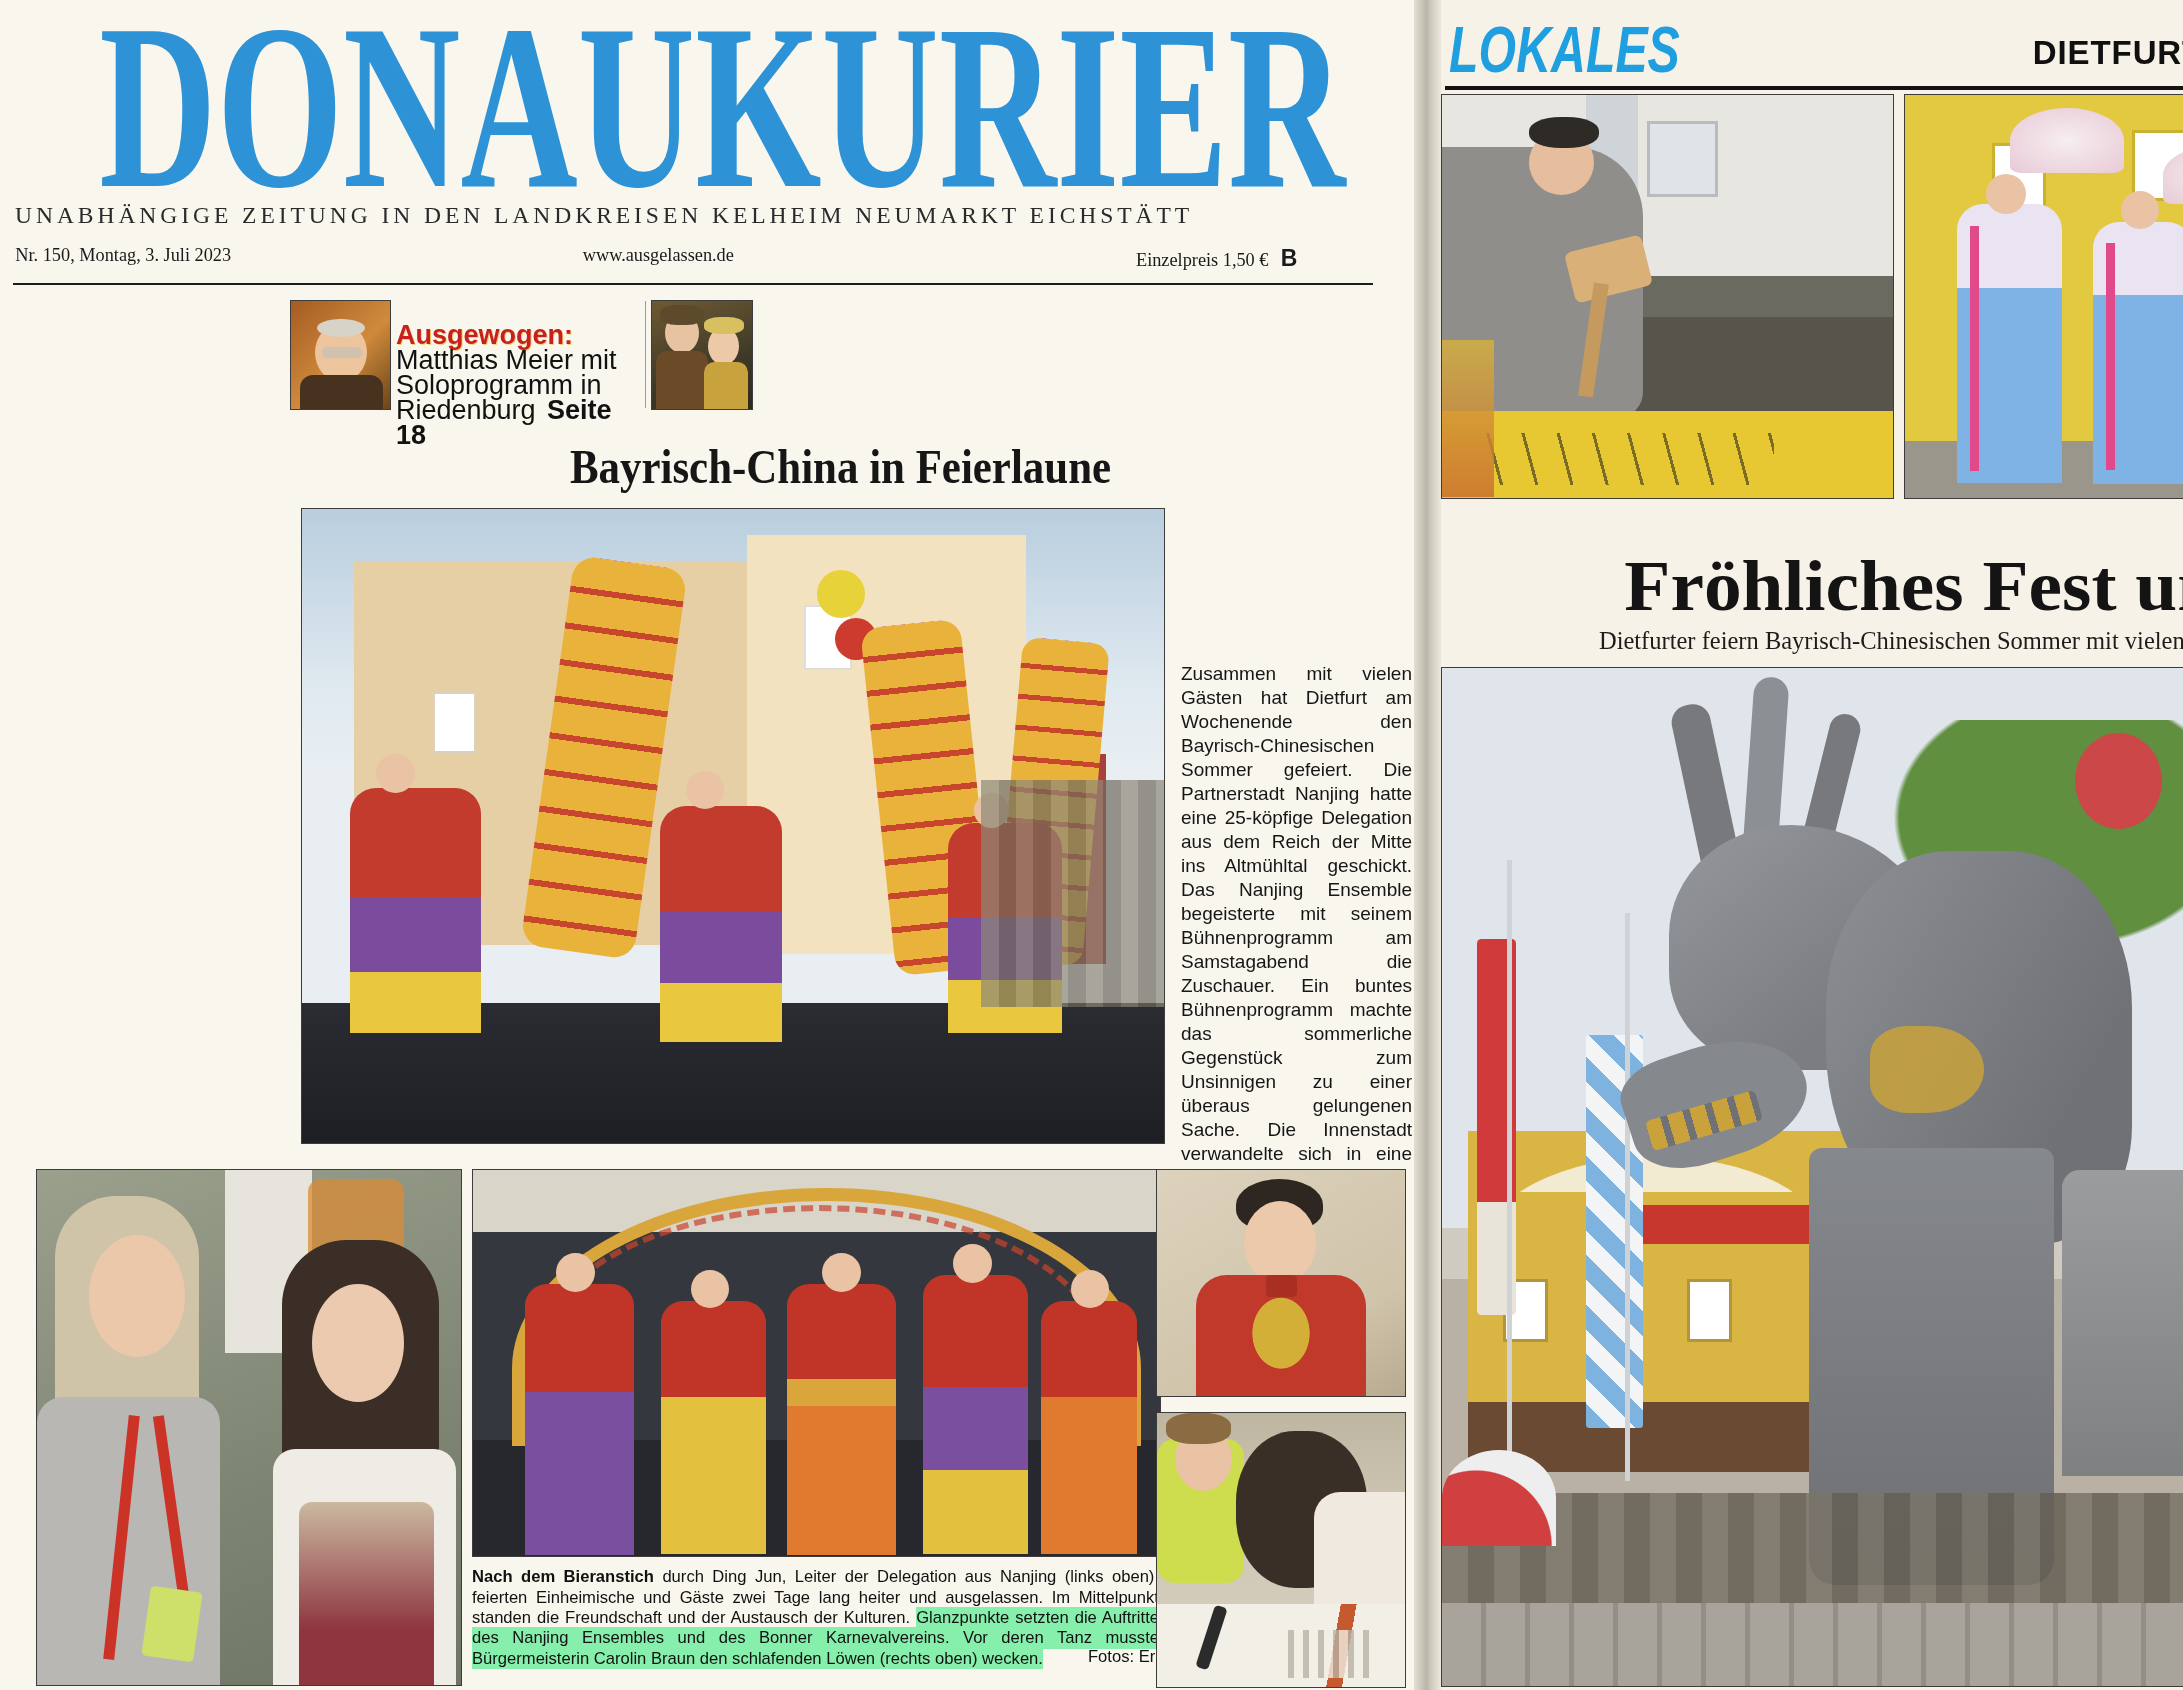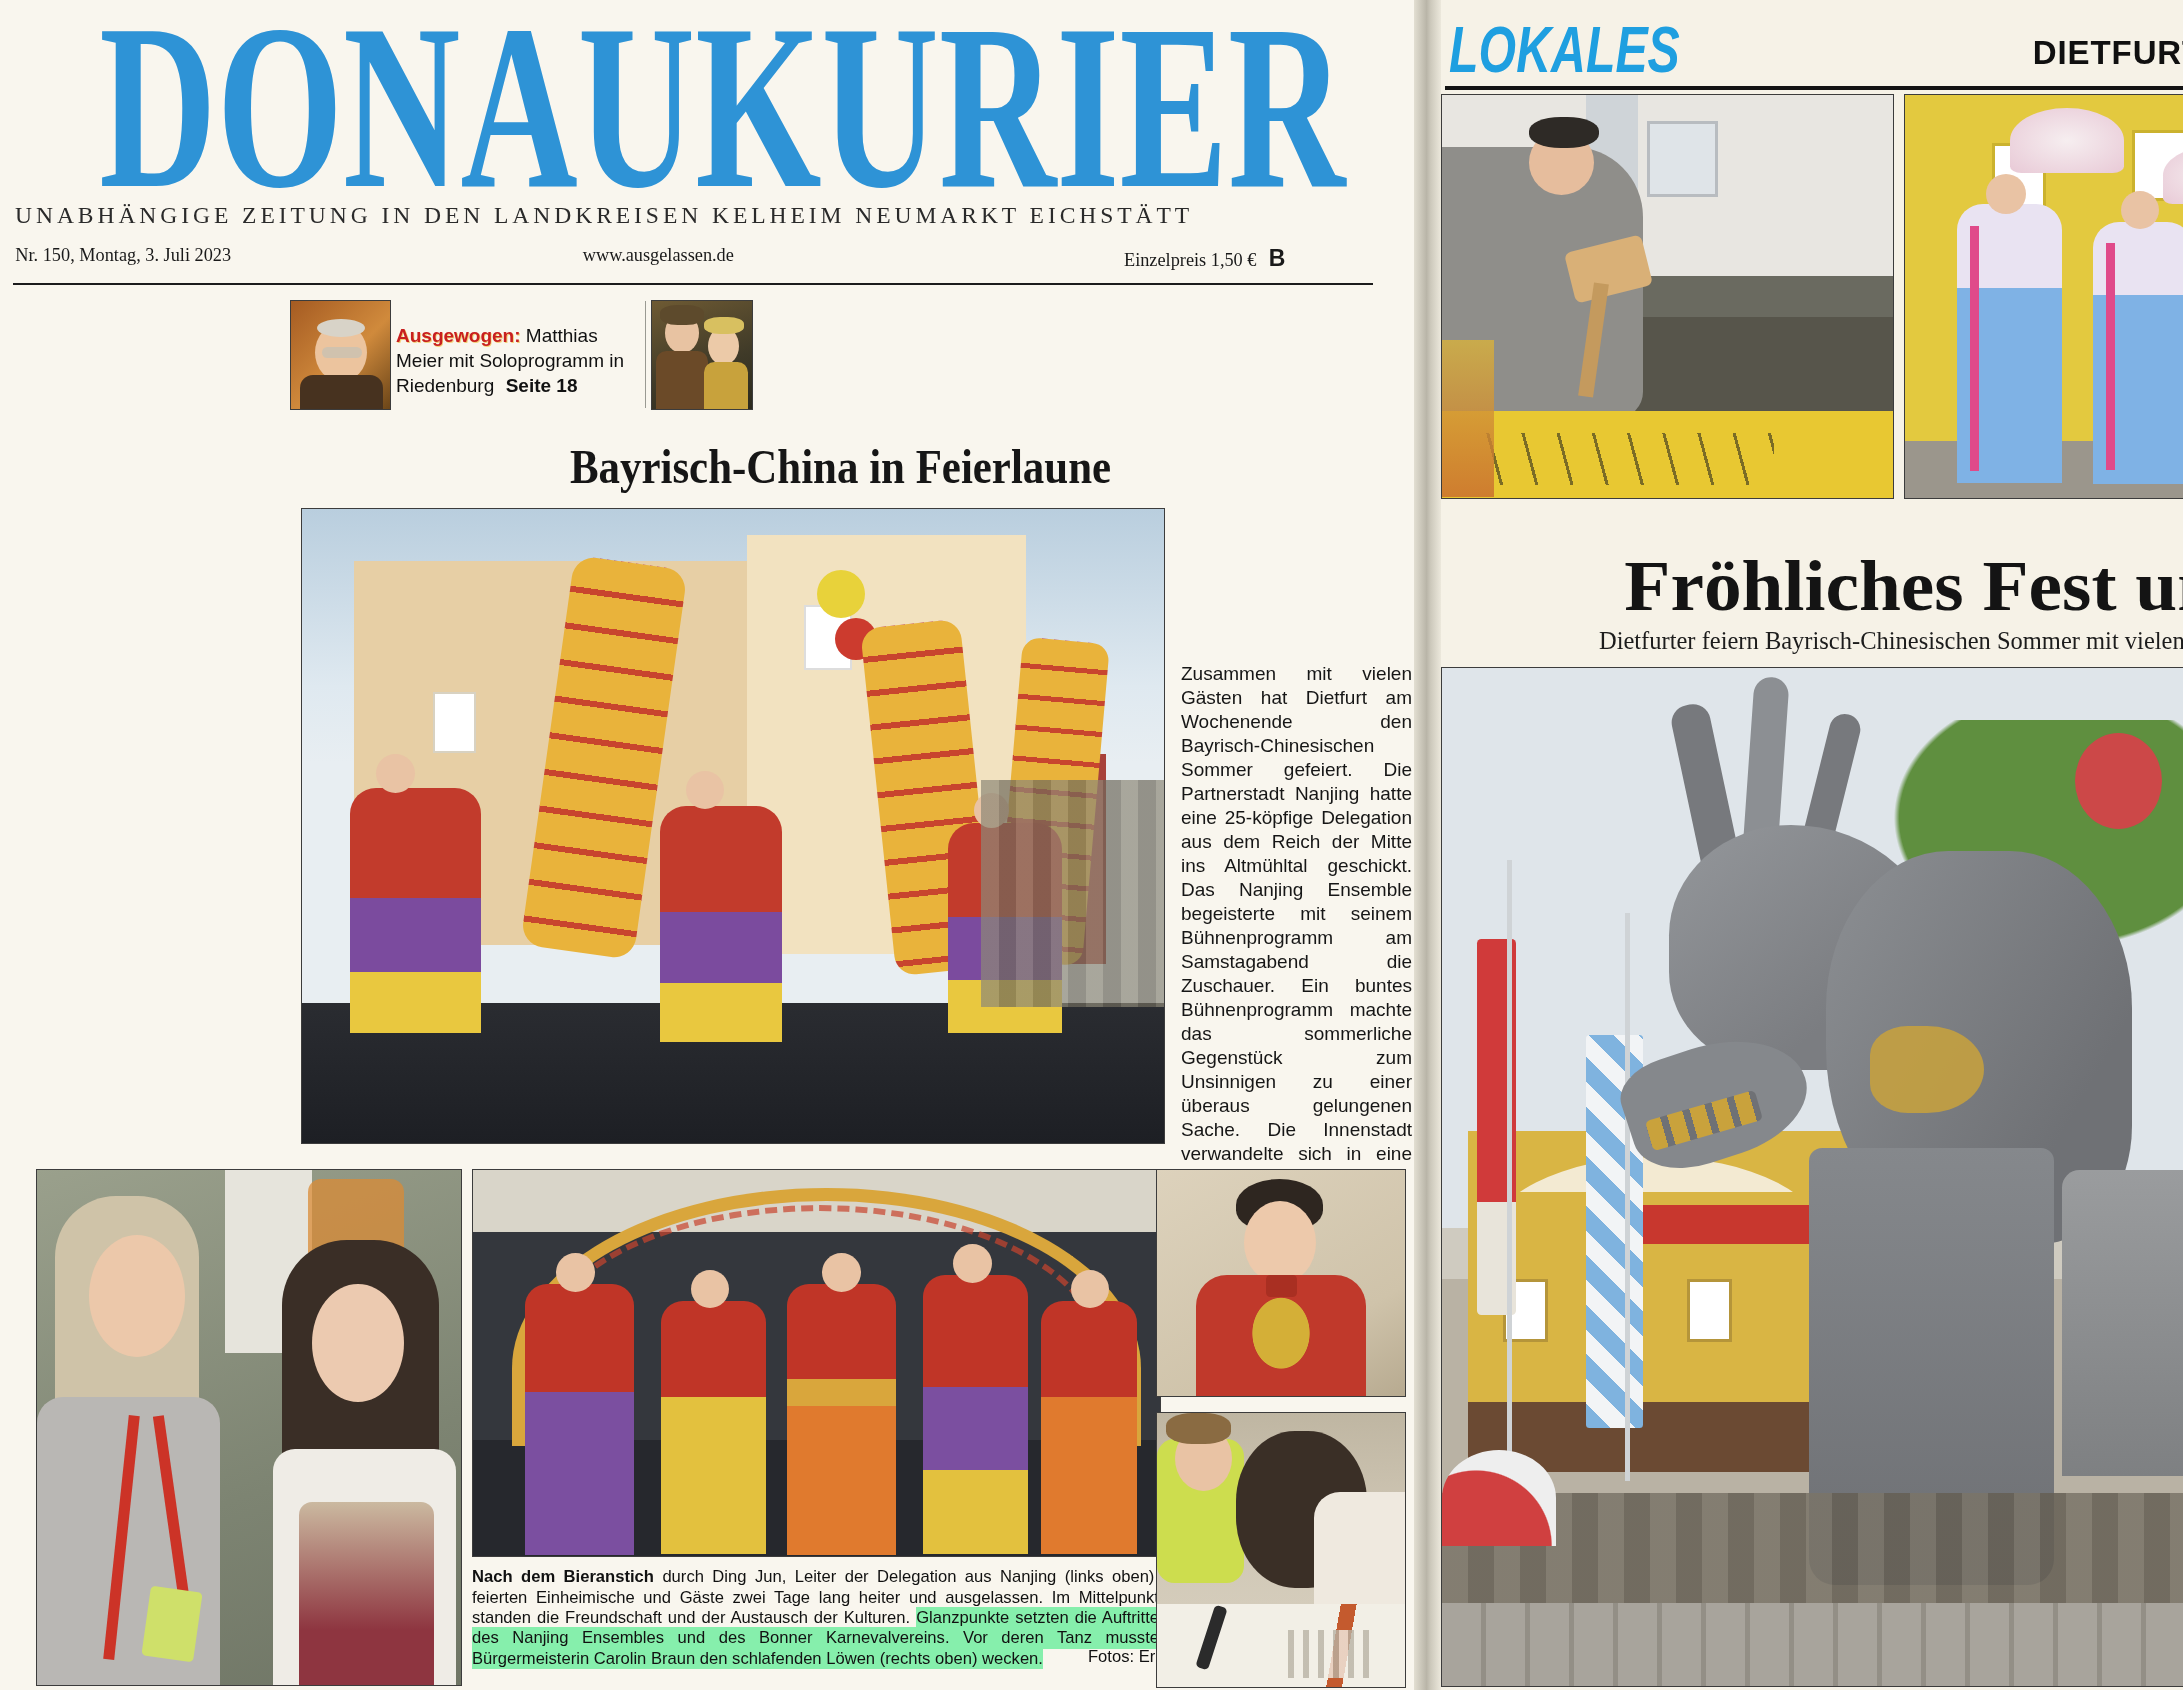--- a/index.html
+++ b/index.html
@@ -9,24 +9,24 @@
   .page{position:absolute;top:0;height:100%;}
   #page-left{left:0;width:1415px;background:#f9f6ee;}
   #page-right{left:1441px;width:1354px;background:#f6f2e7;}
   #fold{left:1414px;top:0;width:28px;height:100%;
         background:linear-gradient(90deg,#e3dfd2,#b9b5a8 45%,#cdc9bc 60%,#efebdf);}
   .just{text-align:justify;}
   mark{background:#86efac;color:inherit;padding:1.3px 0;box-decoration-break:clone;-webkit-box-decoration-break:clone;}
   
   #dateline{left:15.3px;top:245px;width:1286px;height:24.5px;font-size:18.3px;}
   #dateline .mid{position:absolute;left:50%;transform:translateX(-50%);}
-  #dateline .right{position:absolute;right:16px;}
+  #dateline .right{position:absolute;right:4px;}
   #dateline .blogo{font-family:"Liberation Sans",sans-serif;font-weight:bold;font-size:23px;margin-left:12.2px;}
   #rule-left{left:13px;top:283px;width:1360px;height:1.7px;background:#1c1c1c;}
-  .teaser-text{font-family:"Liberation Sans",sans-serif;font-size:19px;line-height:25px;color:#111;}
+  .teaser-text{font-family:"Liberation Sans",sans-serif;font-size:27px;line-height:25px;color:#111;}
   .teaser-red{color:#c8201f;font-weight:bold;text-shadow:0.9px 0.9px 0 #f3d27a;}
   .teaser-page{font-weight:bold;margin-left:11.4px;}
   #caption-col{left:1181px;top:662px;width:231px;font-family:"Liberation Sans",sans-serif;
                font-size:19px;line-height:24px;color:#161616;}
   #caption-bottom{left:472px;top:1567px;width:687px;font-family:"Liberation Sans",sans-serif;
                   font-size:16.6px;line-height:20.5px;color:#111;}
   #caption-bottom .credit{position:absolute;right:0;bottom:1.7px;}
   
   #dietfurt{left:568px;top:34px;width:218px;text-align:center;font-family:"Liberation Sans",sans-serif;
             font-weight:bold;font-size:33px;letter-spacing:0.9px;color:#101010;}

